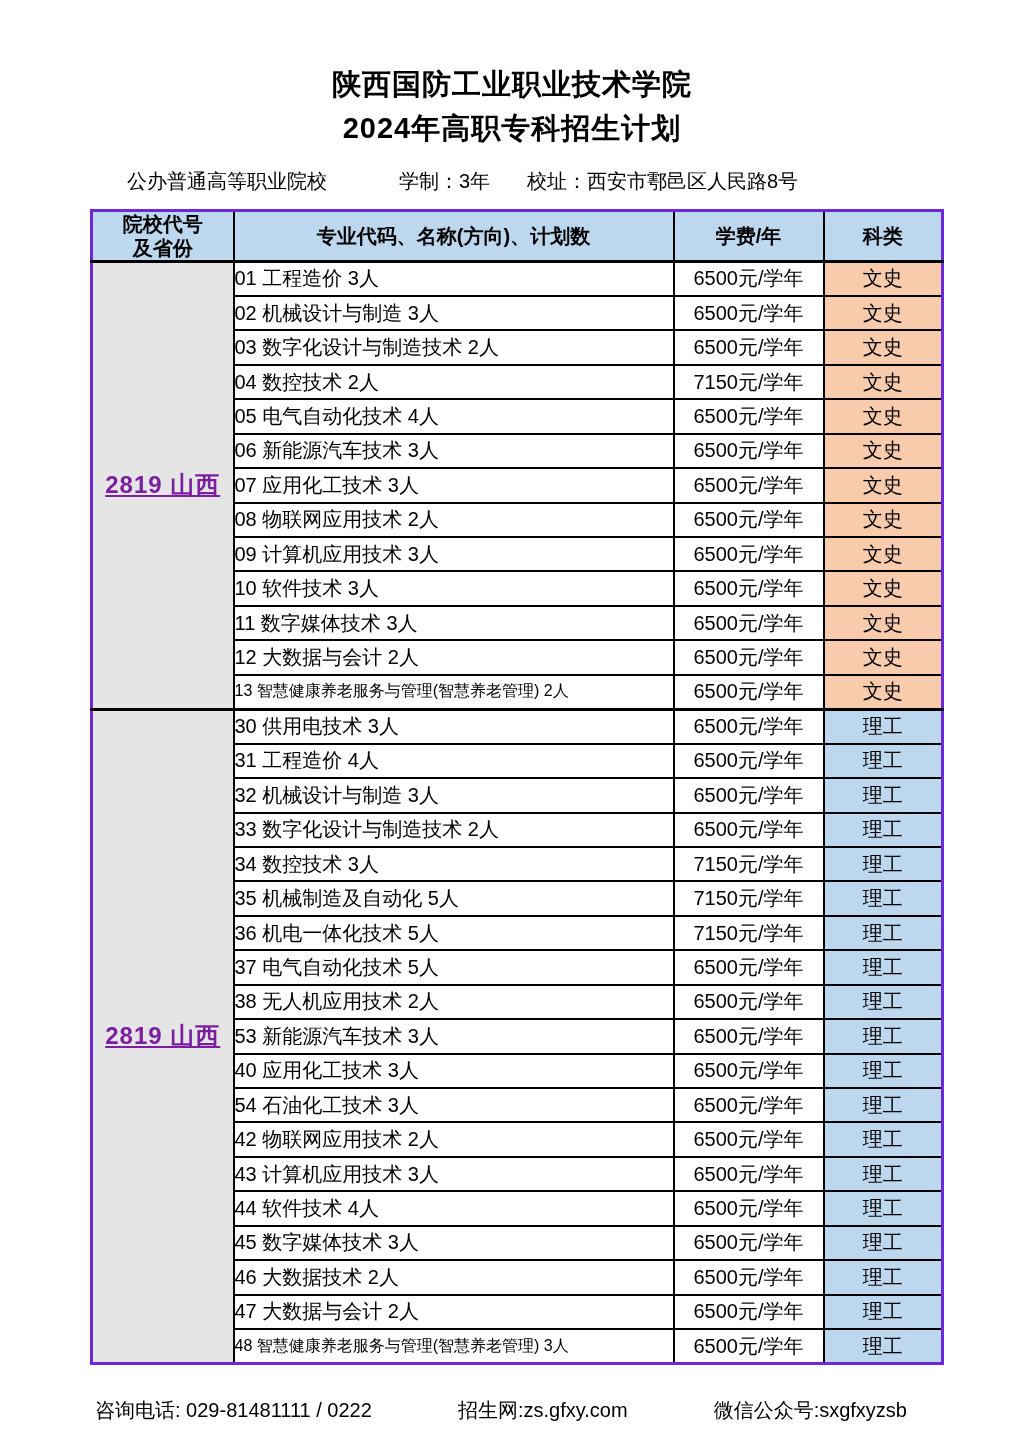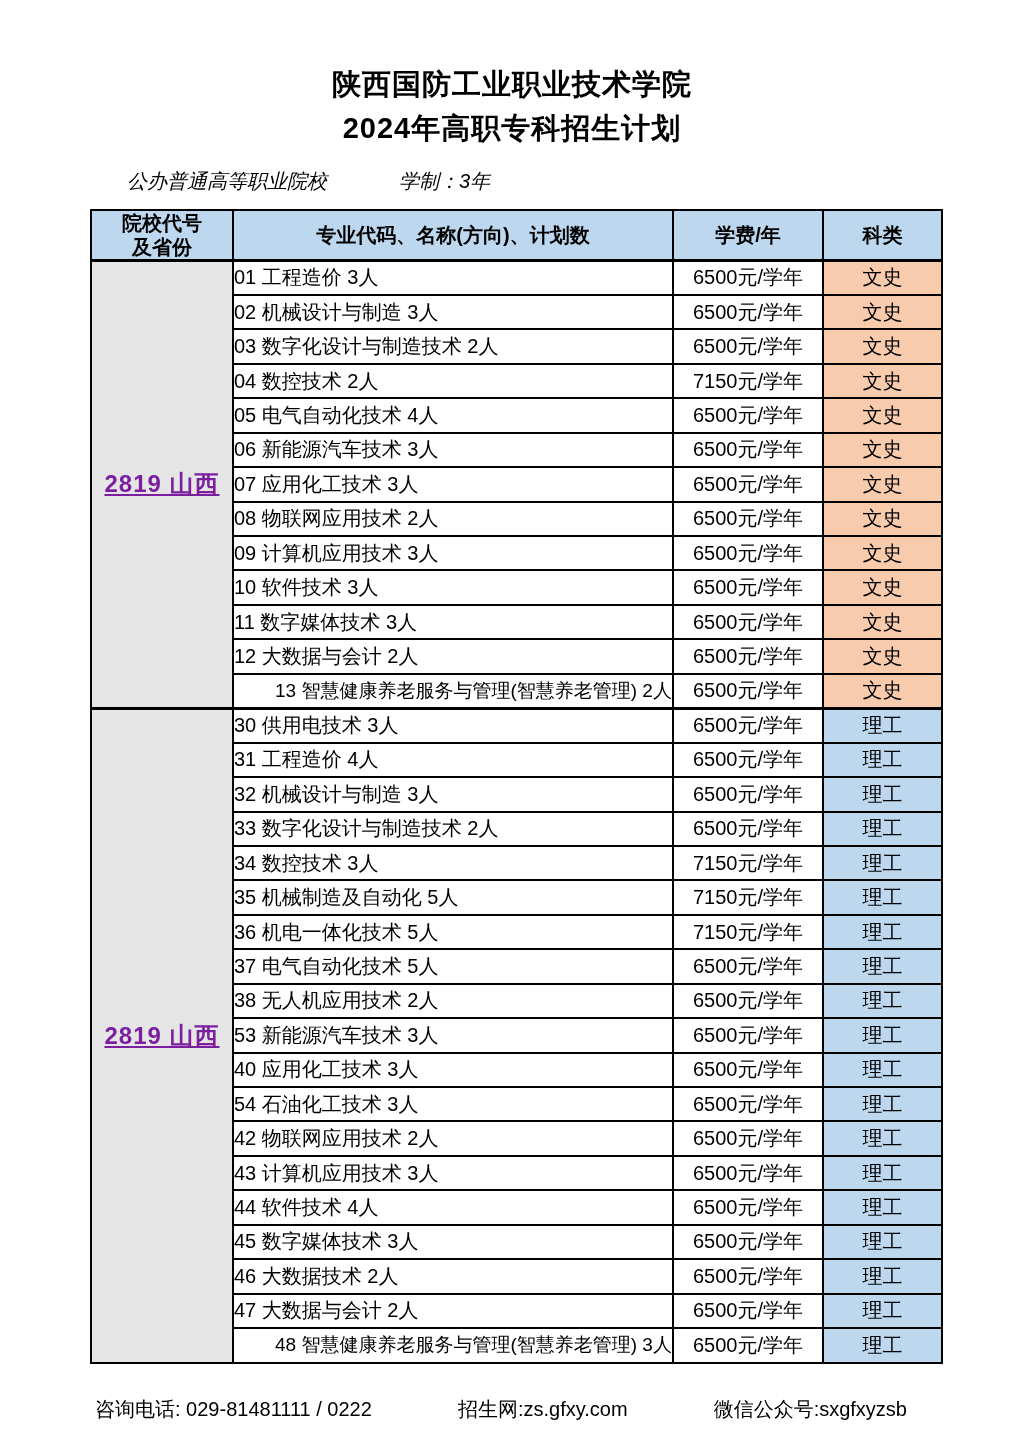--- a/index.html
+++ b/index.html
@@ -14,31 +14,31 @@
 
   .title-block { text-align: center; margin-top: 62px; }
   .title-line {
     font-size: 29px; font-weight: bold; line-height: 44px;
     letter-spacing: 1px;
   }
 
   .info-line {
     margin: 18px 0 0 127px;
     font-size: 20px;
-    display: flex; align-items: center; font-style: italic;
+    display: flex; align-items: center;
   }
   .info-type { width: 272px; }
   .info-duration { width: 128px; }
 
   .plan-table {
     margin: 14px 0 8px 90px;
     border-collapse: collapse;
     table-layout: fixed;
     width: 851px;
-    border: 1px solid #6d28d9;
+    border: 3px solid #6d28d9;
   }
   .plan-table col.c1 { width: 142px; }
   .plan-table col.c2 { width: 440px; }
   .plan-table col.c3 { width: 150px; }
   .plan-table col.c4 { width: 119px; }
 
   .plan-table th, .plan-table td {
     border: 2px solid #000;
     padding: 0;
     vertical-align: middle;
@@ -56,21 +56,21 @@
 
   .code-cell { text-align: center; background: #e5e5e5; }
   .code-text {
     color: var(--code-color, #7B1FA0);
     font-weight: bold;
     font-size: 24px;
     text-decoration: underline;
     letter-spacing: 1px;
   }
   .major-cell { text-align: left; padding-left: 7px; }
-  .major-cell.small { font-size: 19px; padding-left: 41px; }
+  .major-cell.small { font-size: 16px; }
   .fee-cell { text-align: center; }
   .cat-cell { text-align: center; }
 
   .footer-line {
     margin: 32px 0 0 95px;
     width: 812px;
     display: flex; justify-content: space-between;
     font-size: 20px;
     gap: 44px;
   }
@@ -81,20 +81,21 @@
 <div class="page">
 
   <div class="title-block">
     <div class="title-line">陕西国防工业职业技术学院</div>
     <div class="title-line">2024年高职专科招生计划</div>
   </div>
 
   <div class="info-line">
     <span class="info-type">公办普通高等职业院校</span>
     <span class="info-duration">学制：3年</span>
+    <span class="info-address">校址：西安市鄠邑区人民路8号</span>
   </div>
 
   <table class="plan-table">
     <colgroup>
       <col class="c1">
         <col class="c2">
         <col class="c3">
         <col class="c4">
     </colgroup>
     <thead>

